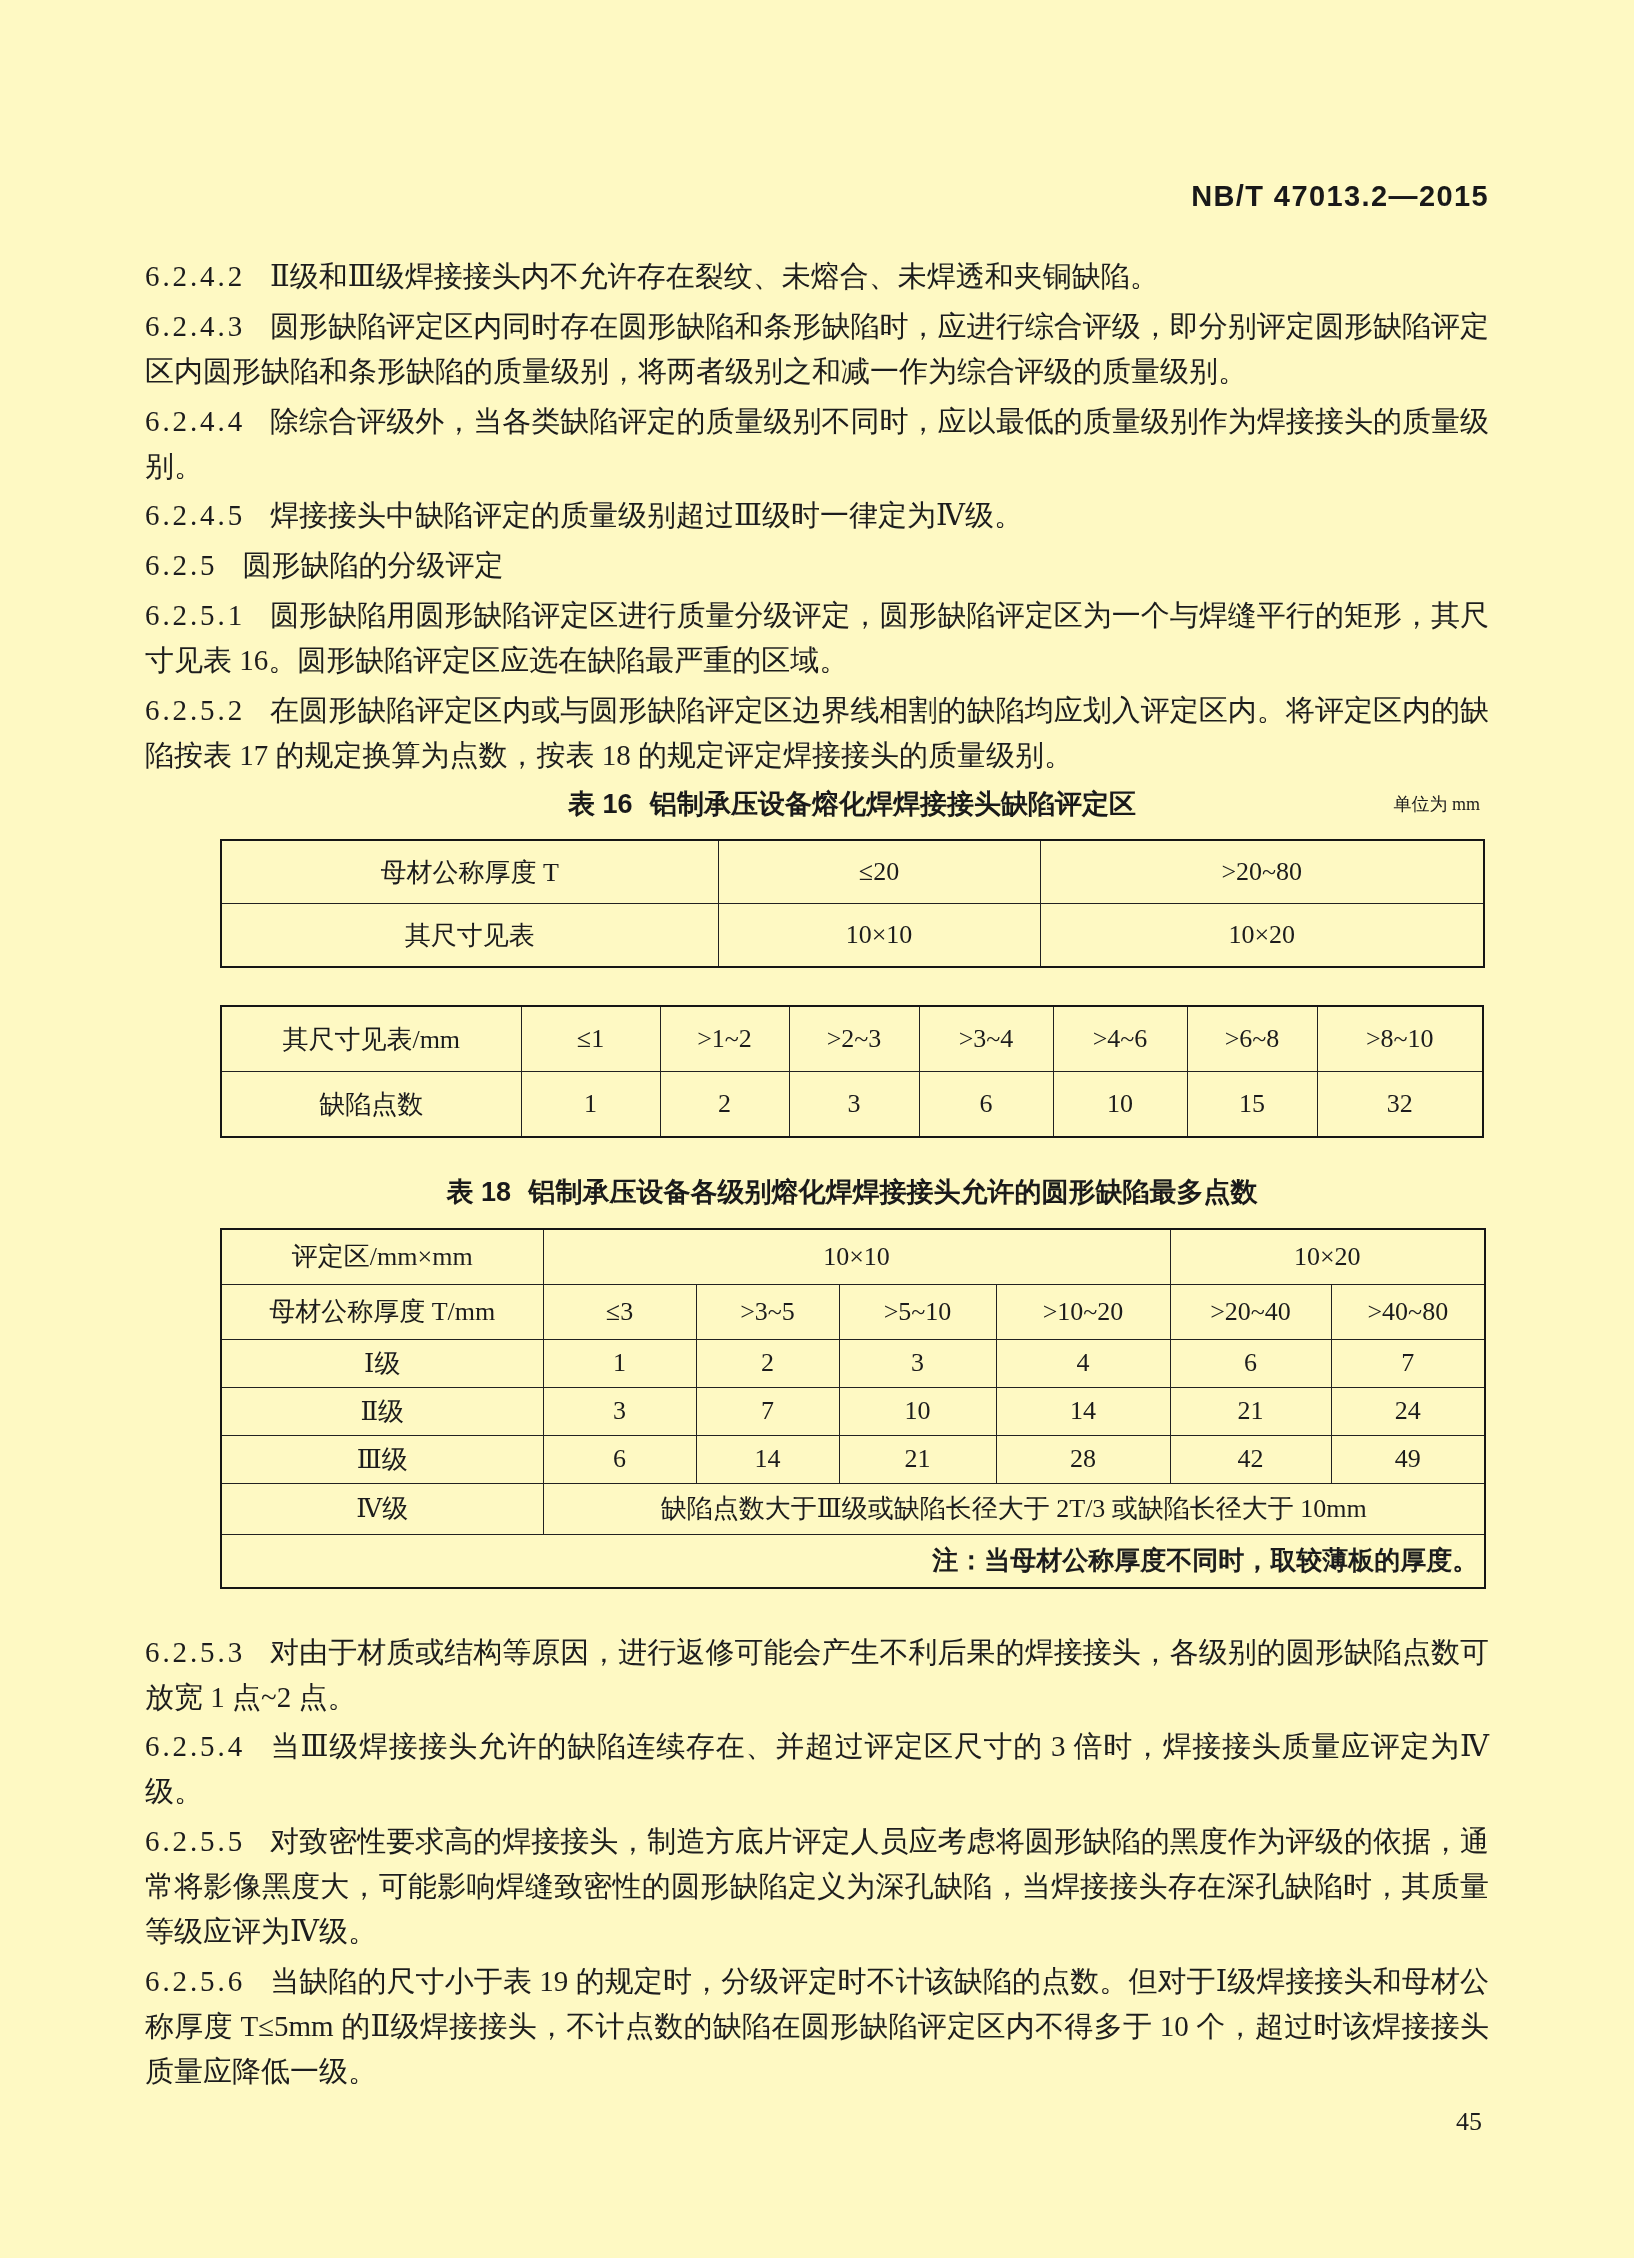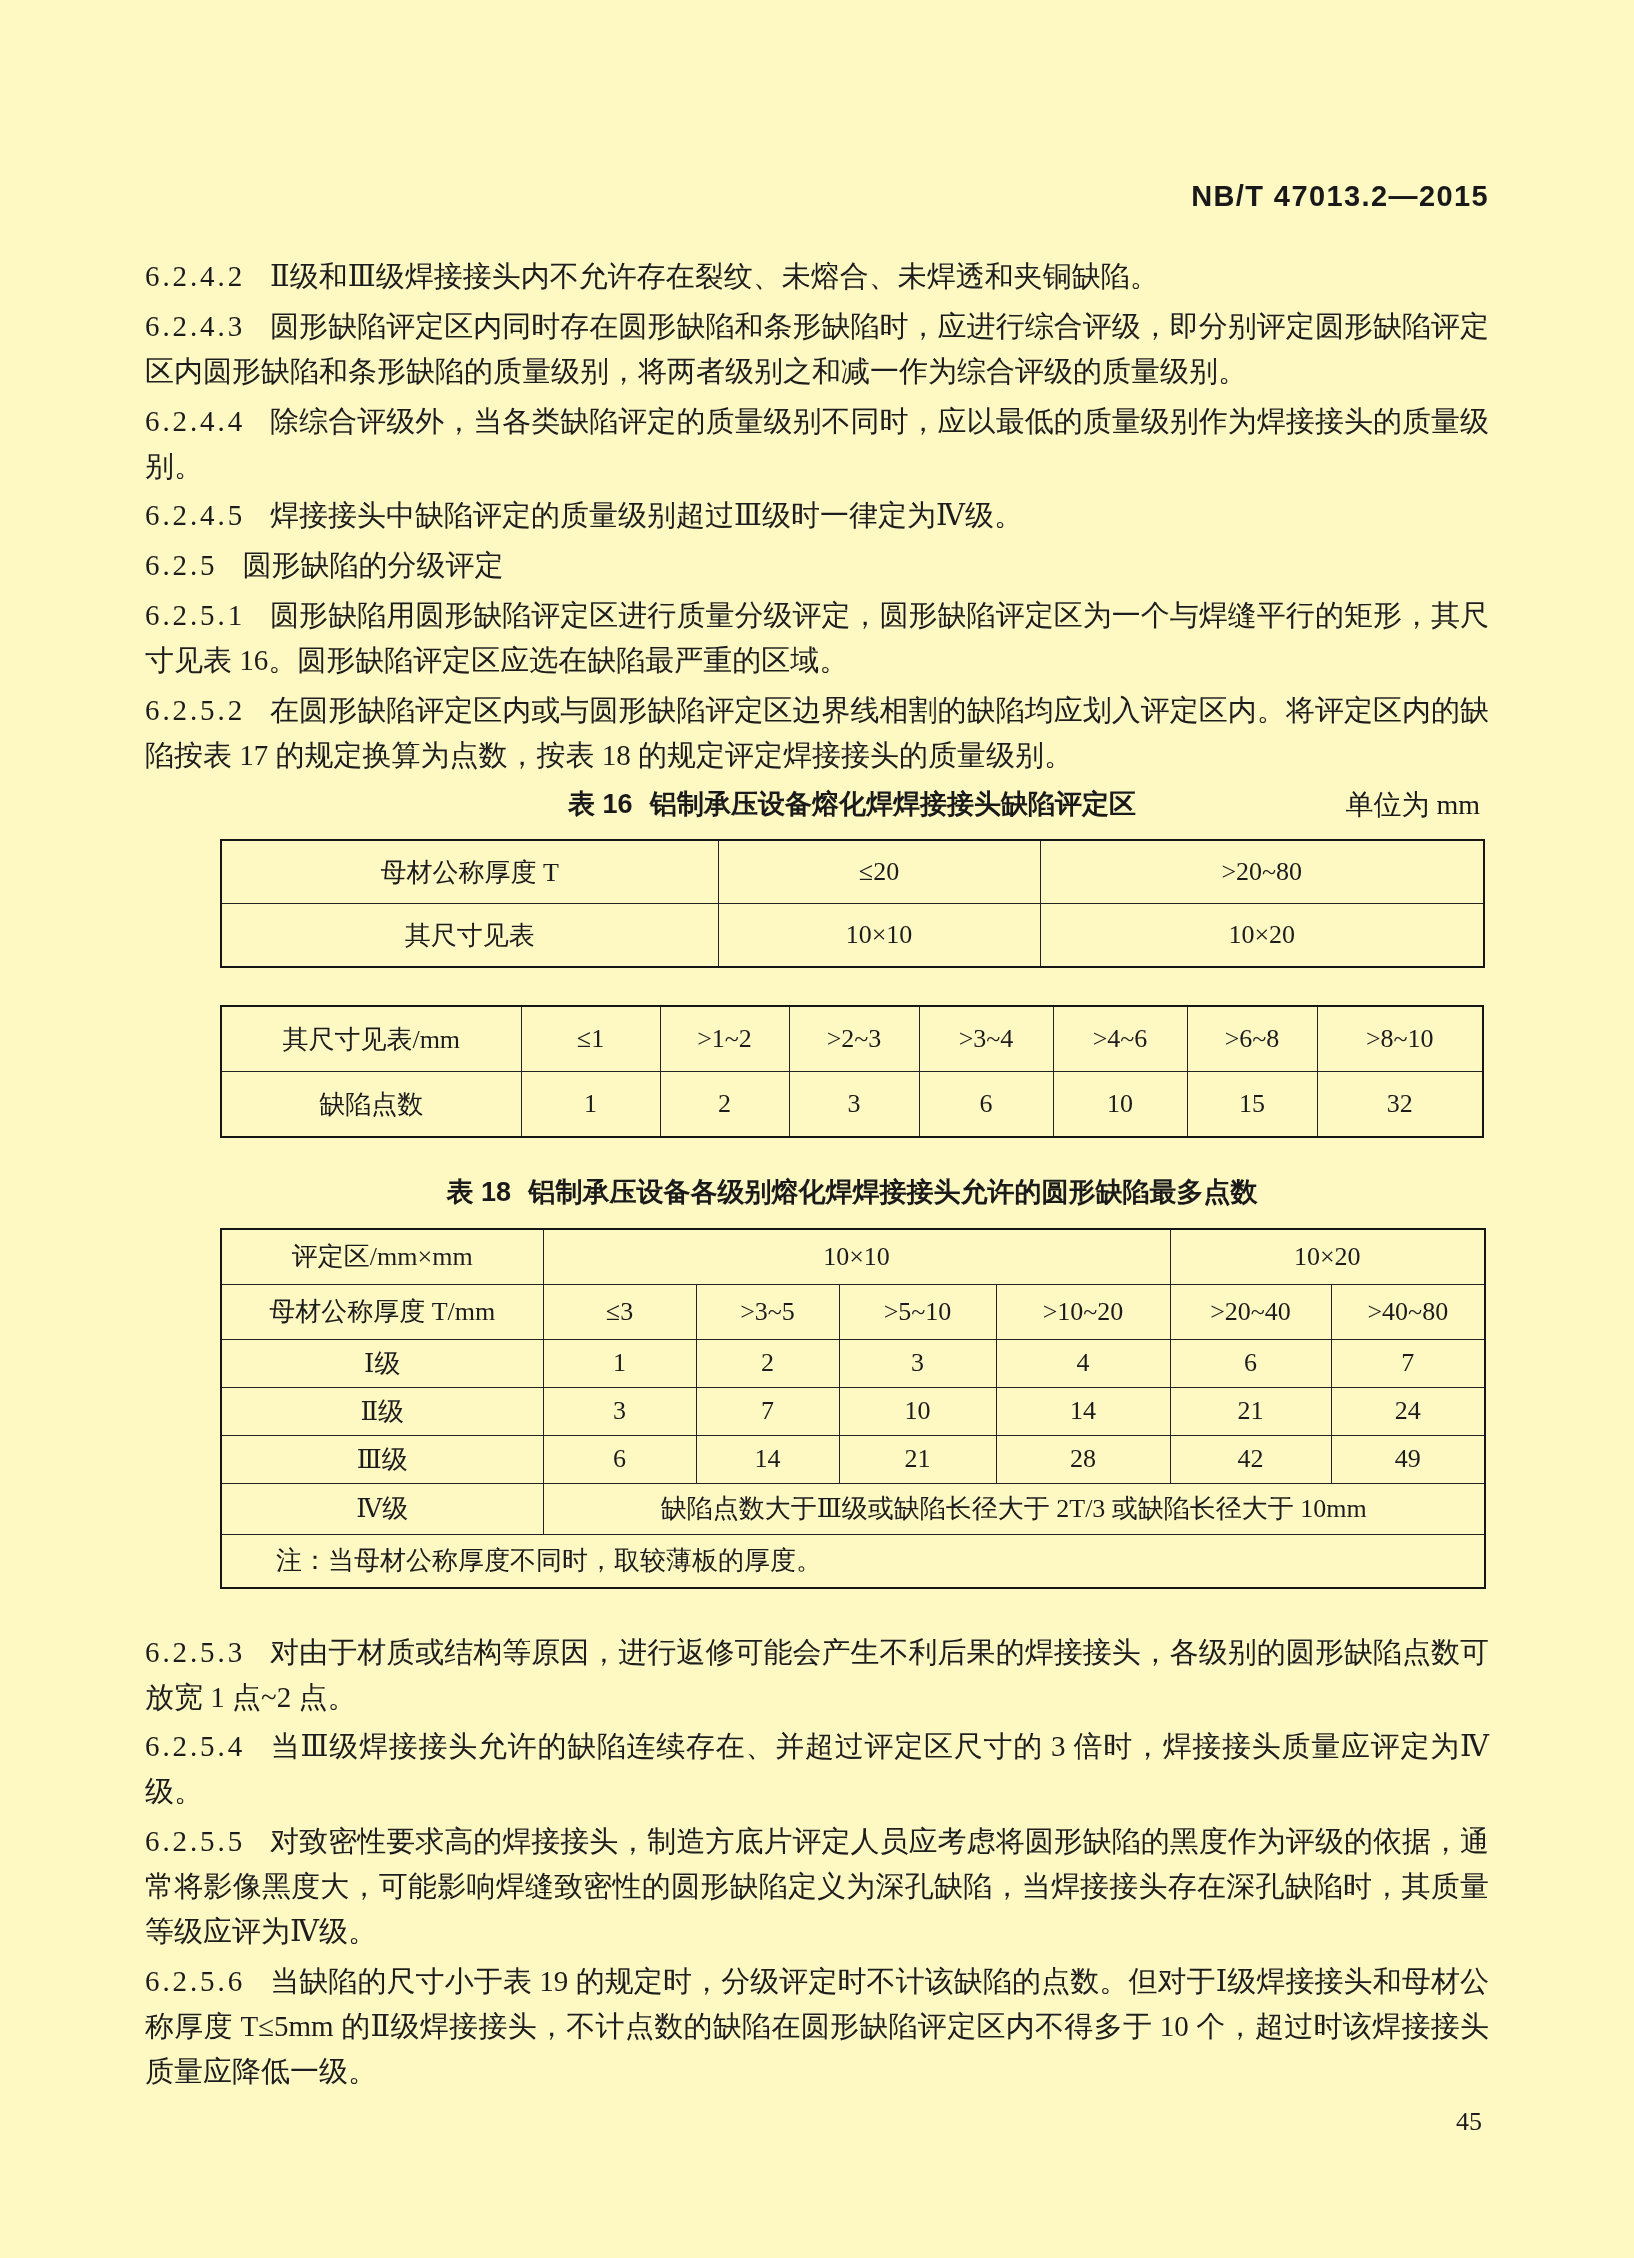--- a/index.html
+++ b/index.html
@@ -40,21 +40,21 @@
     font-weight:700;
     font-family:"Liberation Sans","DejaVu Sans",sans-serif;
     color:#1a1a1a;
     margin-bottom:15.4px;
     line-height:39px;
   }
   .tbl-caption .cap-label { margin-right:17.4px; }
   .unit-note {
     position:absolute; right:3.9px; top:0;
     font-weight:400;
-    font-size:28px;
+    font-size:18px;
     font-family:"Liberation Serif","DejaVu Serif",serif;
   }
 
   table.doc-table {
     border-collapse:collapse;
     width:1264px;
     table-layout:fixed;
     font-size:26px;
     color:#1c1c1c;
     border:2.9px solid #161616;
@@ -66,22 +66,23 @@
     padding:0 5.8px;
     overflow:hidden;
   }
   .t16 td { height:62px; }
   .t17 td { height:64px; }
   .t18 td.hdr { height:54px; }
   .t18 td.dat { height:47px; }
   .t18 td.iv  { height:50px; }
   .t18 td.note-cell {
     height:52px;
-    text-align:left;
-    padding-left:54px;
+    text-align:right;
+    padding-left:35px;
+    font-weight:bold;
   }
 
   .clauses-bottom { margin-top:41px; }
 
   .page-number {
     position:absolute;
     top:2107px; right:153px;
     font-size:26px;
   }
   .footer-line {

